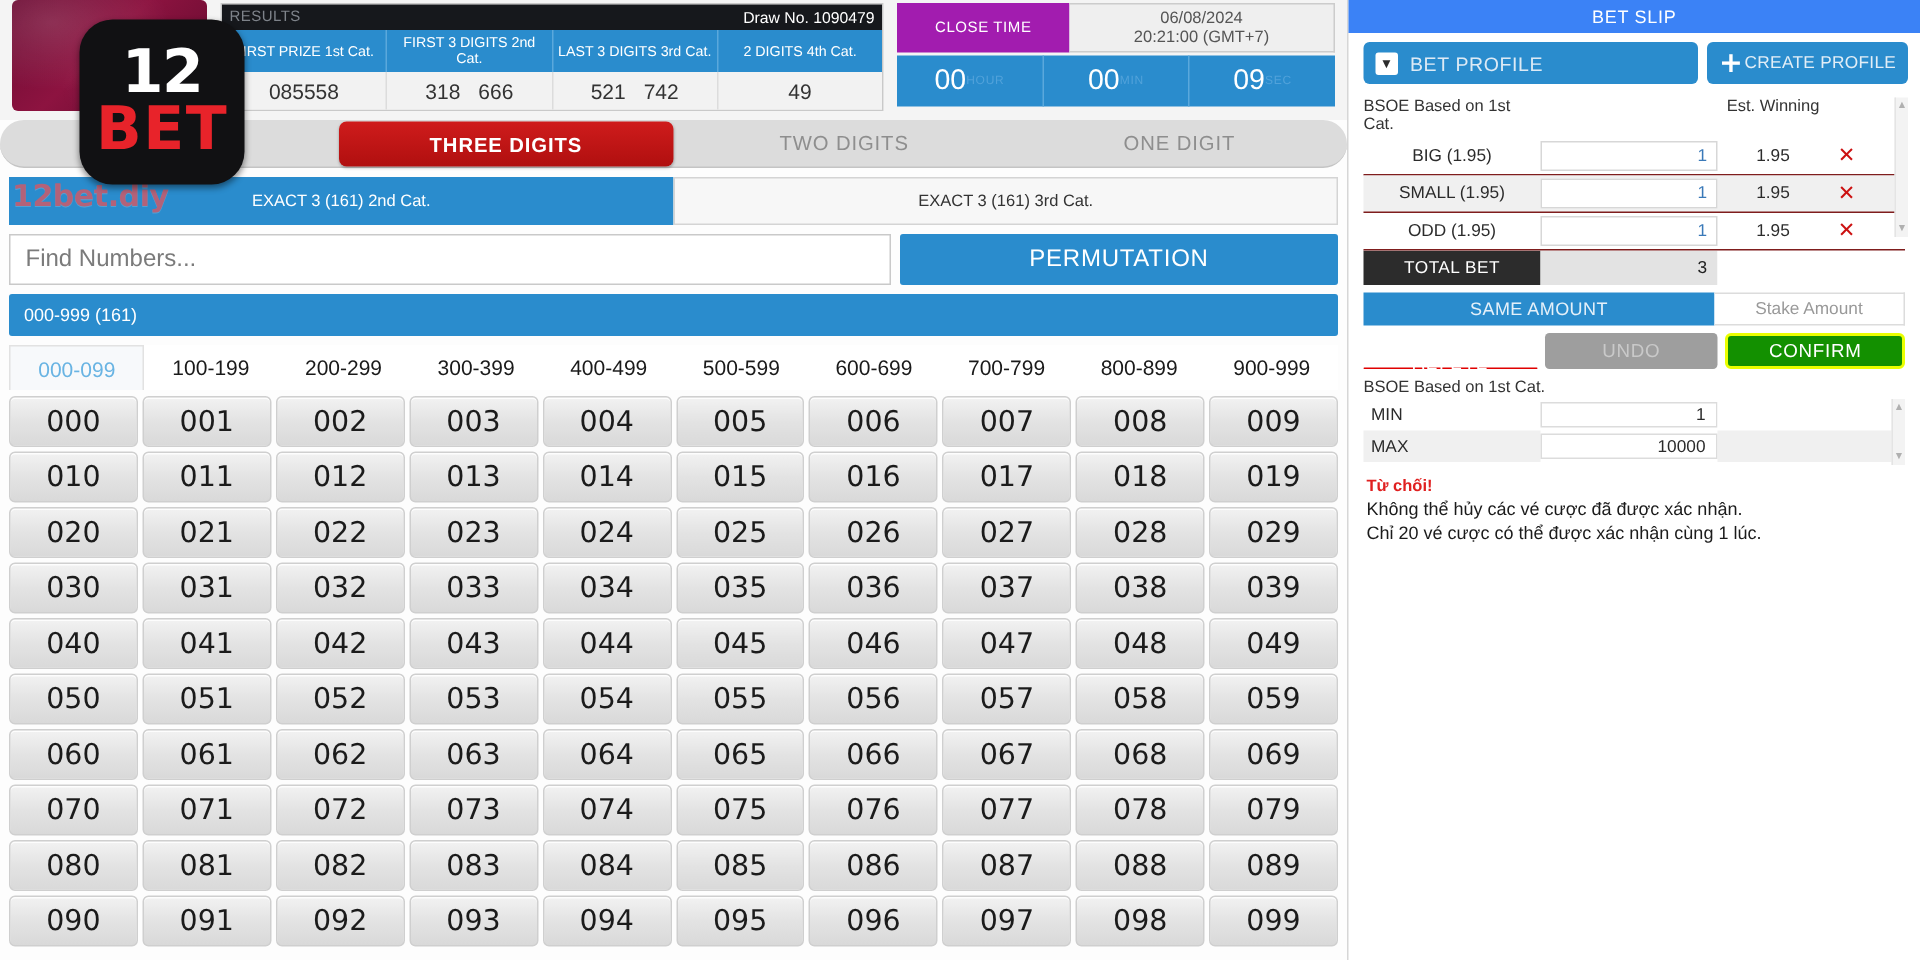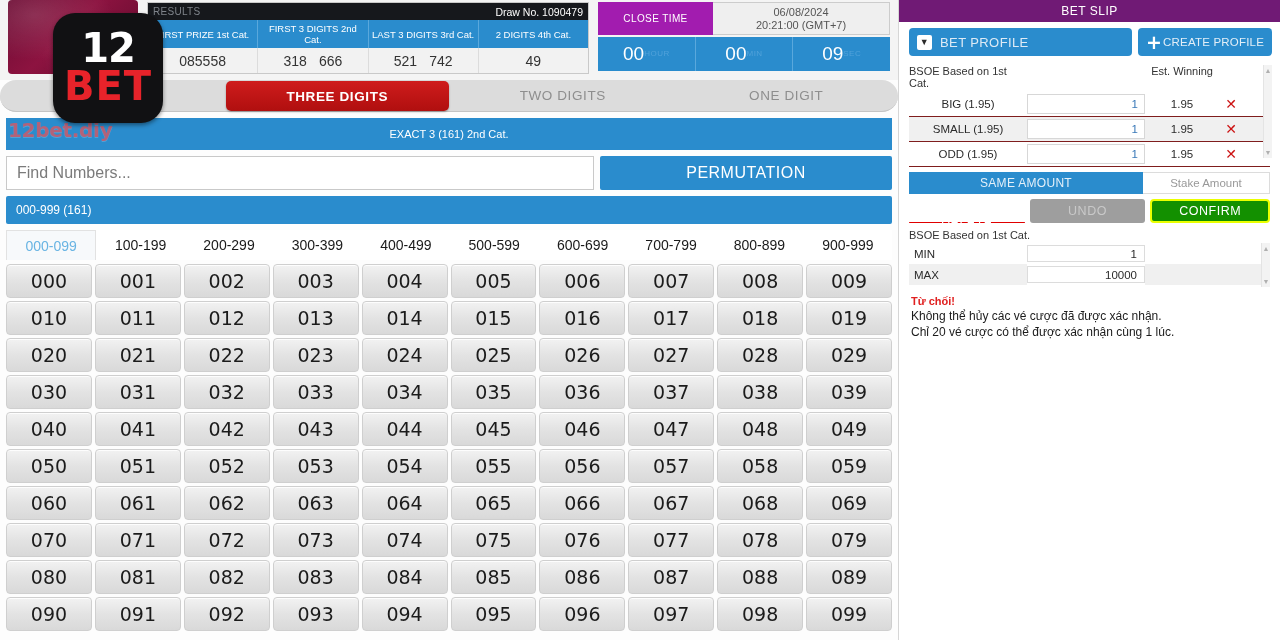--- a/index.html
+++ b/index.html
@@ -199,21 +199,21 @@
     box-shadow: inset 0 1px 0 rgba(255,255,255,.85);
   }
 
   
   #betslip {
     position: absolute; left: 898px; top: 0;
     width: 382px; height: 640px;
     background: #fff; border-left: 1px solid #d6d6d6;
   }
   .bs-title {
-    height: 22px; background: #701a75; color: #fff;
+    height: 22px; background: #3b82f6; color: #fff;
     font-size: 12px; display: flex; align-items: center; justify-content: center;
     letter-spacing: .5px;
   }
   .bs-profilerow { display: flex; gap: 6px; padding: 6px 8px 0 10px; }
   .bs-profile {
     flex: 1; height: 28px; background: #2a8ccd; border-radius: 4px;
     display: flex; align-items: center; padding-left: 8px; gap: 8px;
     color: #ddeaf5; font-size: 13px; letter-spacing: .4px;
   }
   .chk {
@@ -415,20 +415,21 @@
       <div class="maintab">CATEGORY</div>
       <div class="maintab active">THREE DIGITS</div>
       <div class="maintab">TWO DIGITS</div>
       <div class="maintab">ONE DIGIT</div>
     </div>
 
     <div class="watermark">12bet.diy</div>
 
     <div class="subtabs">
       <div class="subtab active">EXACT 3 (161) 2nd Cat.</div>
+      <div class="subtab">EXACT 3 (161) 3rd Cat.</div>
     </div>
 
     <div class="searchrow">
       <input class="searchinput" type="text" placeholder="Find Numbers..." style="">
       <div class="permbtn">PERMUTATION</div>
     </div>
 
     <div class="rangehead">000-999 (161)</div>
 
     <div class="rangetabs">
@@ -597,20 +598,25 @@
         <div class="c3">1.95</div>
         <div class="c4">✕</div>
       </div>
 
       <div class="scroll-rail">
         <span>▲</span>
         <span>▼</span>
       </div>
     </div>
 
+    <div class="bs-total">
+      <div class="lbl">TOTAL BET</div>
+      <div class="val">3</div>
+      <div class="pad"></div>
+    </div>
 
     <div class="bs-amountrow">
       <div class="bs-same">SAME AMOUNT</div>
       <div class="bs-stake">Stake Amount</div>
     </div>
 
     <div class="bs-actions">
       <div class="btn delete">DELETE</div>
       <div class="btn undo">UNDO</div>
       <div class="btn confirm">CONFIRM</div>

